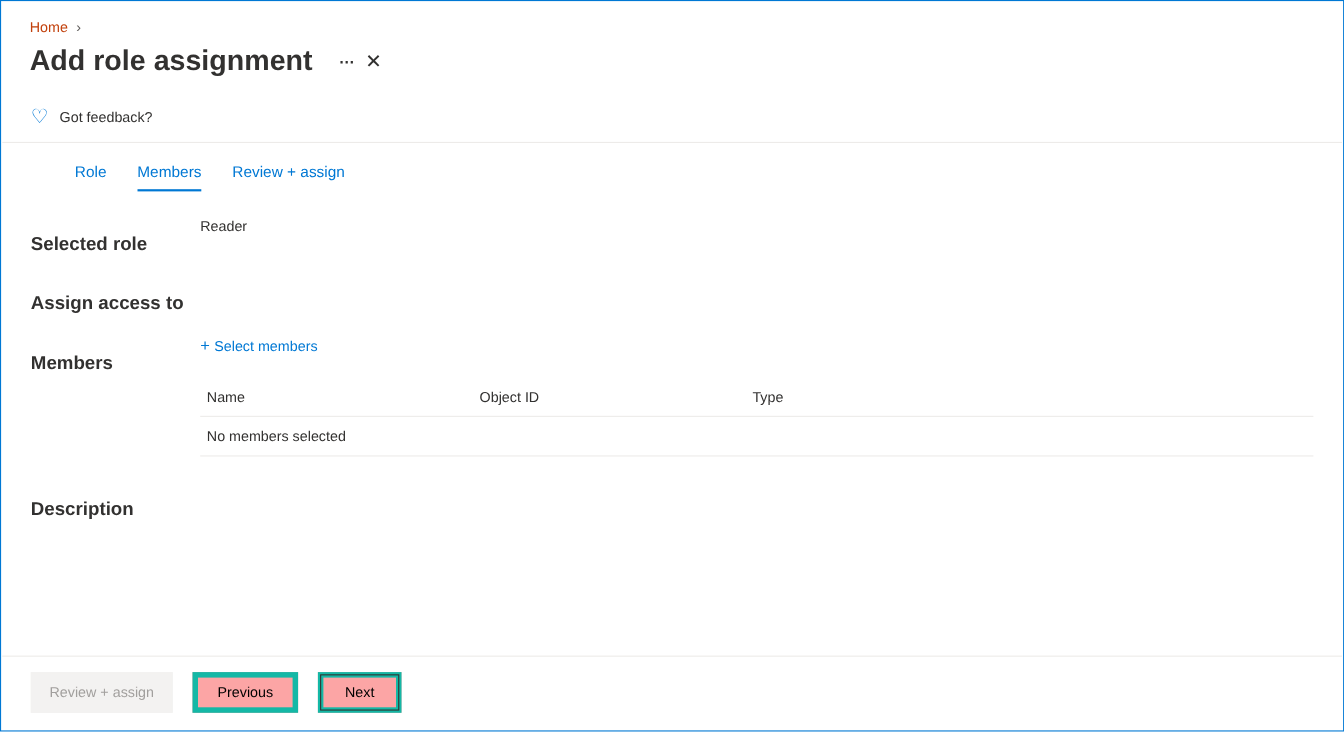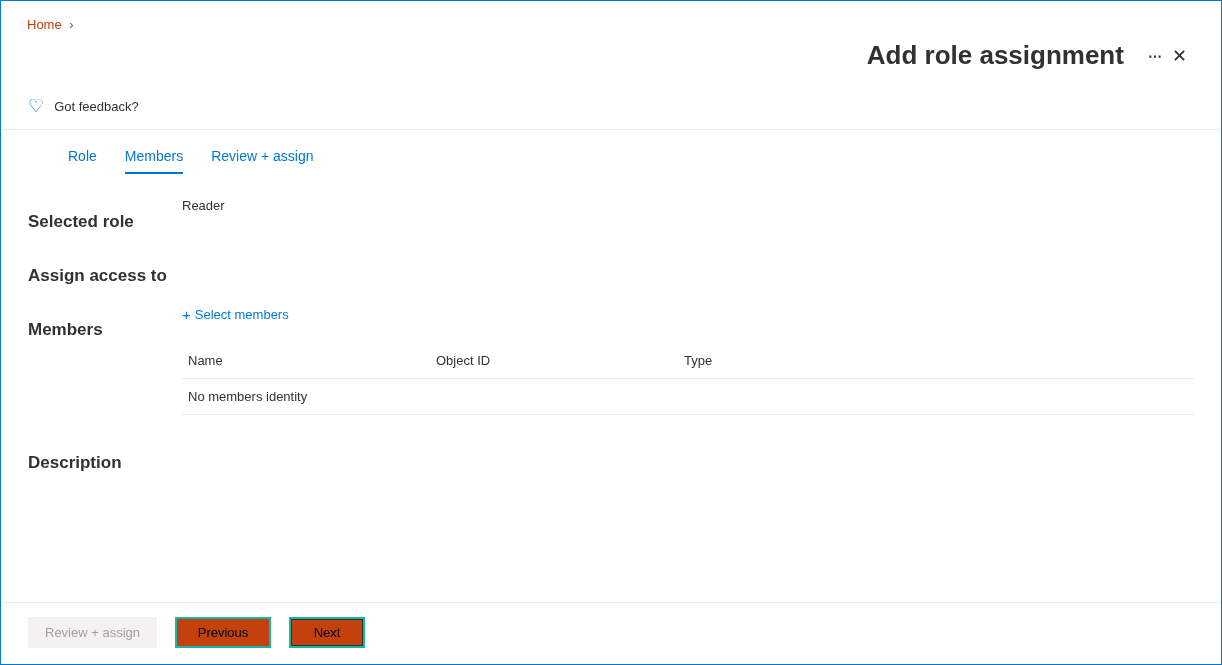--- a/index.html
+++ b/index.html
@@ -26,21 +26,21 @@
       color: #c2410c;
       text-decoration: none;
     }
     .breadcrumb .sep {
       color: #605e5c;
       margin-left: 4px;
     }
     .header-row {
       display: flex;
       align-items: center;
-      justify-content: flex-end;
+      justify-content: flex-start;
       padding: 4px 26px 8px 26px;
     }
     .page-title {
       font-size: 26px;
       font-weight: 600;
       color: #323130;
       display: flex;
       align-items: center;
       gap: 16px;
     }
@@ -196,22 +196,22 @@
       padding: 14px 26px 0 26px;
       display: flex;
       gap: 18px;
       background: #ffffff;
     }
     .btn {
       min-width: 96px;
       padding: 6px 16px;
       font-size: 13px;
       cursor: pointer;
-      background: #c2410c;
-      border: 2px solid #14b8a6;
+      background: #fca5a5;
+      border: 5px solid #14b8a6;
       font-family: inherit;
     }
     .btn-disabled {
       background: #f3f2f1;
       color: #a19f9d;
       border: 1px solid #f3f2f1;
       cursor: default;
     }
     .btn-next {
       outline: 1px solid #323130;
@@ -276,21 +276,21 @@
           <span class="plus-icon">+</span>
           <span>Select members</span>
         </div>
 
         <div class="members-table">
           <div class="table-header">
             <div class="col-name">Name</div>
             <div class="col-objectid">Object ID</div>
             <div class="col-type">Type</div>
           </div>
-          <div class="table-empty">No members identity</div>
+          <div class="table-empty">No members selected</div>
         </div>
       </div>
     </div>
 
     <div class="form-row" style="margin-top:24px;">
       <div class="form-label">Description</div>
     </div>
 
   </div>
 </div>

